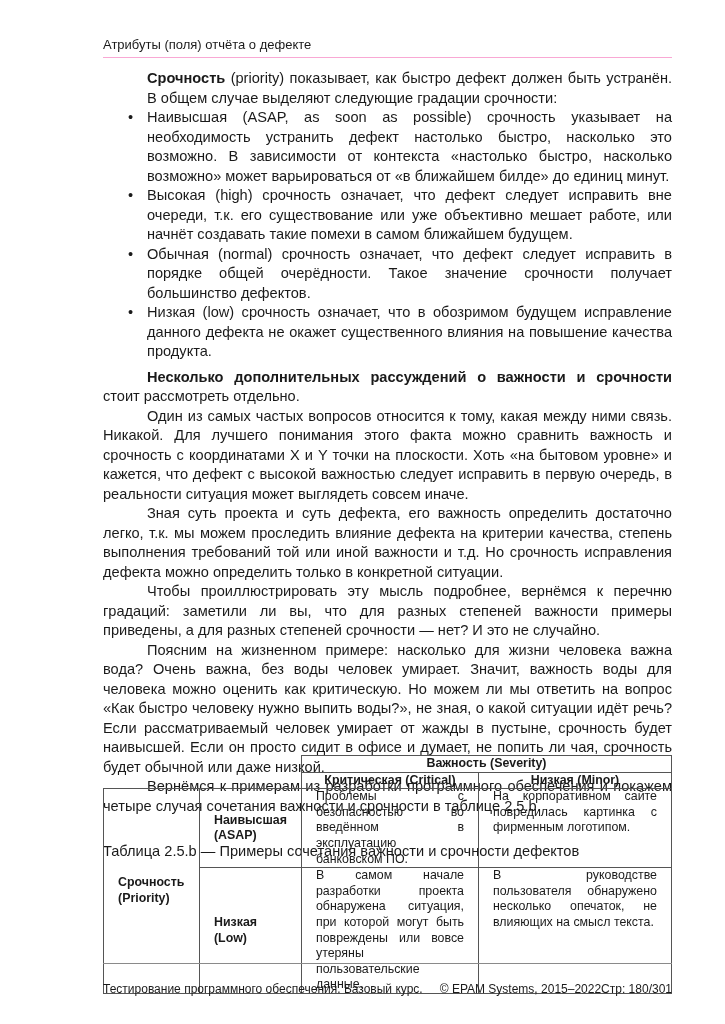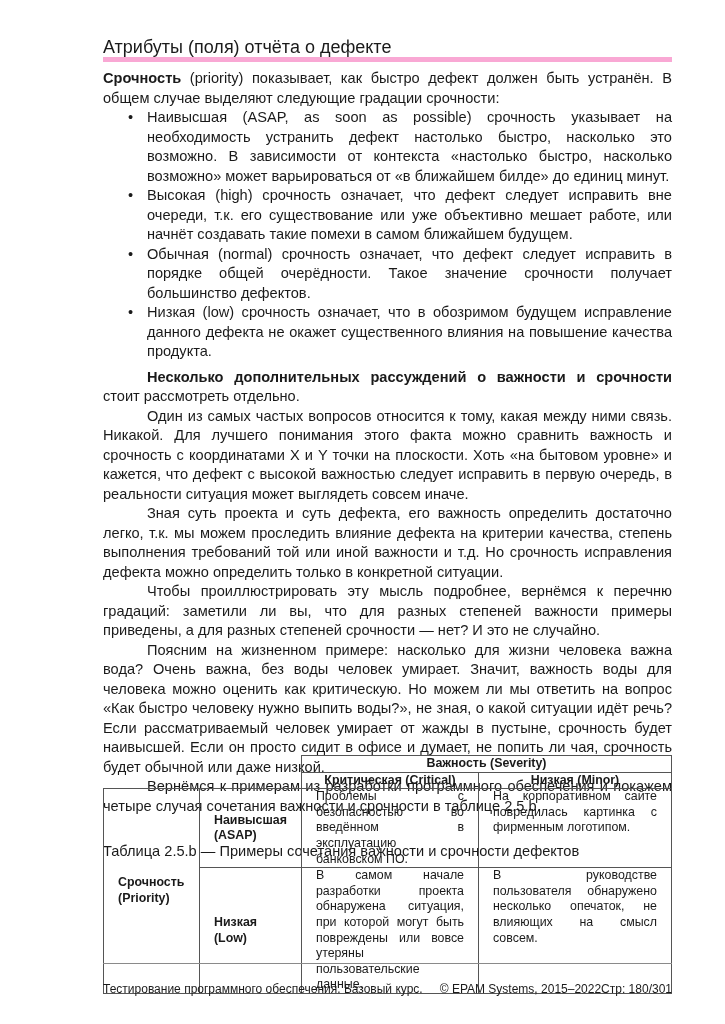--- a/index.html
+++ b/index.html
@@ -1,22 +1,22 @@
 <!DOCTYPE html>
 <html><head>
 <meta charset="utf-8">
 <style>
   html, body { margin: 0; padding: 0; background: #ffffff; }
   body { width: 725px; height: 1024px; position: relative; overflow: hidden;
          font-family: "Liberation Sans", sans-serif; color: #1a1a1a; }
   .page-header { position: absolute; left: 103px; top: 37px; width: 569px; height: 20px;
-                 border-bottom: 5px solid #f9a8d4; font-size: 18px; }
+                 border-bottom: 1px solid #f9a8d4; font-size: 13px; }
   .content { position: absolute; left: 103px; top: 69px; width: 569px;
              font-size: 14.6px; line-height: 19.5px; text-align: justify; }
-  .indent-block { }
+  .indent-block { margin-left: 44px; }
   .bullets { list-style: none; margin: 0; padding: 0; }
   .bullets li { position: relative; padding-left: 44px; }
   .bullets li .bullet { position: absolute; left: 25px; top: 0; }
   .para { text-indent: 44px; margin: 0; }
   .para-gap { margin-top: 6px; }
   .bold { font-weight: bold; }
   .caption { margin-top: 26px; text-align: left; }
   table.sev { position: absolute; left: 103px; top: 755px; width: 569px;
               border-collapse: collapse; font-size: 12.4px; line-height: 15.6px; }
   table.sev td { border: 1px solid #555; padding: 0 14px; vertical-align: top; }
@@ -79,21 +79,21 @@
   </tr>
   <tr>
     <td class="rowhdr" rowspan="2">Срочность (Priority)</td>
     <td class="rowhdr" style="height:47px">Наивысшая (ASAP)</td>
     <td class="cell">Проблемы с безопасностью во введённом в эксплуатацию банковском ПО.</td>
     <td class="cell">На корпоративном сайте повредилась картинка с фирменным логотипом.</td>
   </tr>
   <tr>
     <td class="rowhdr">Низкая (Low)</td>
     <td class="cell">В самом начале разработки проекта обнаружена ситуация, при которой могут быть повреждены или вовсе утеряны пользовательские данные.</td>
-    <td class="cell">В руководстве пользователя обнаружено несколько опечаток, не влияющих на смысл совсем.</td>
+    <td class="cell">В руководстве пользователя обнаружено несколько опечаток, не влияющих на смысл текста.</td>
   </tr>
 </tbody>
   </table>
 
 <div class="page-footer">
   <span>Тестирование программного обеспечения. Базовый курс.</span>
   <span class="footer-right">
     <span>© EPAM Systems, 2015–2022</span>
     <span>Стр: 180/301</span>
   </span>

